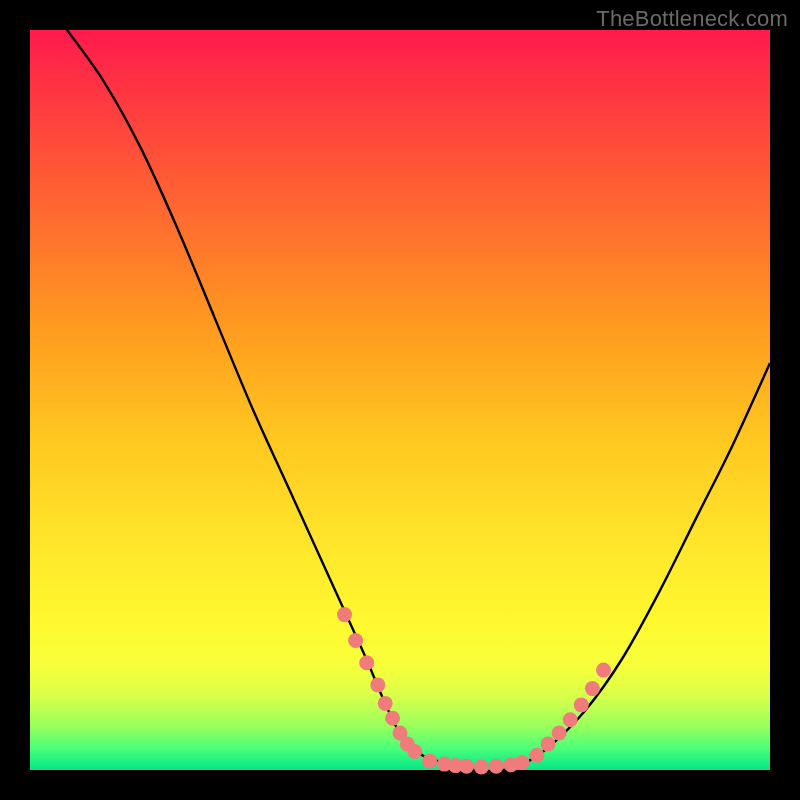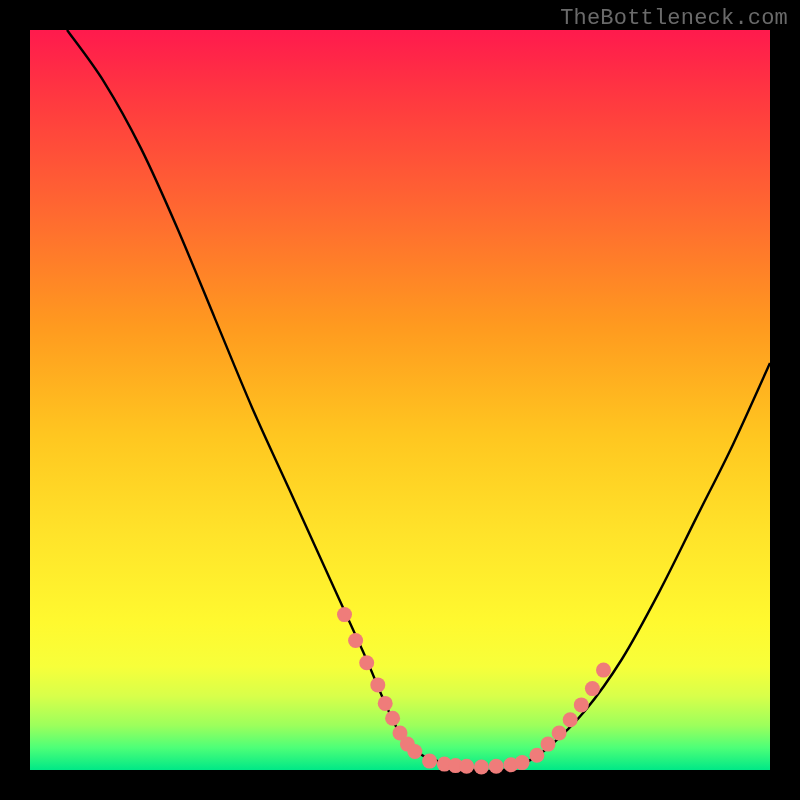--- a/index.html
+++ b/index.html
@@ -9,21 +9,20 @@
     height: 800px;
     overflow: hidden;
     background: #000;
     font-family: Arial, Helvetica, sans-serif;
   }
   .frame {
     position: relative;
     width: 800px;
     height: 800px;
     background: #000;
-    font-family: Liberation Mono, monospace;
   }
   .plot-area {
     position: absolute;
     left: 30px;
     top: 30px;
     width: 740px;
     height: 740px;
     background: linear-gradient(
       to bottom,
       #ff1a4d 0%,

